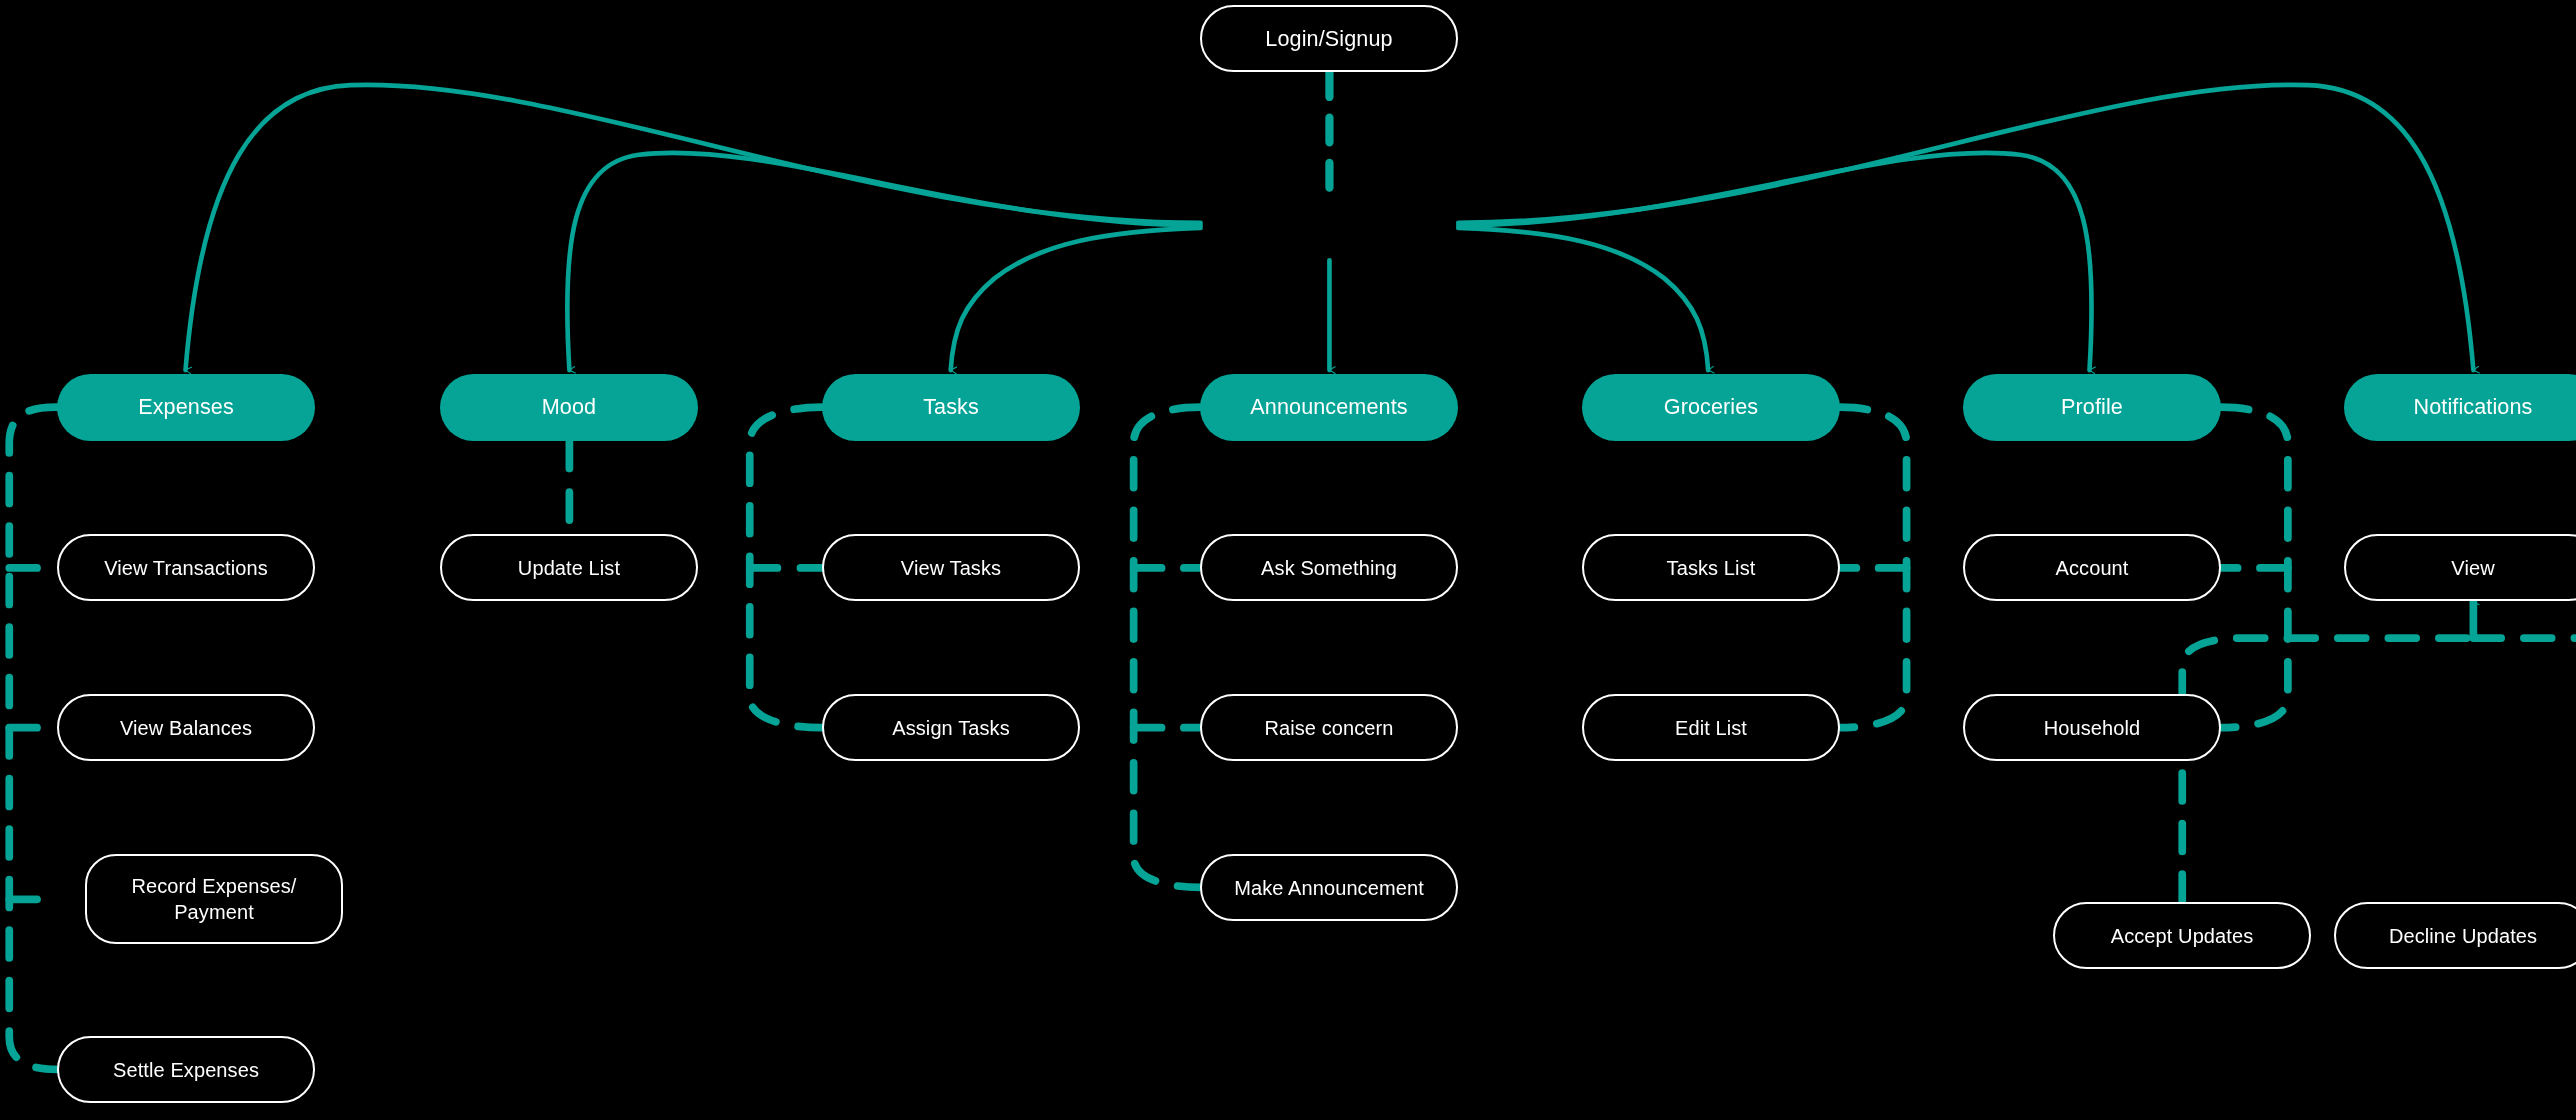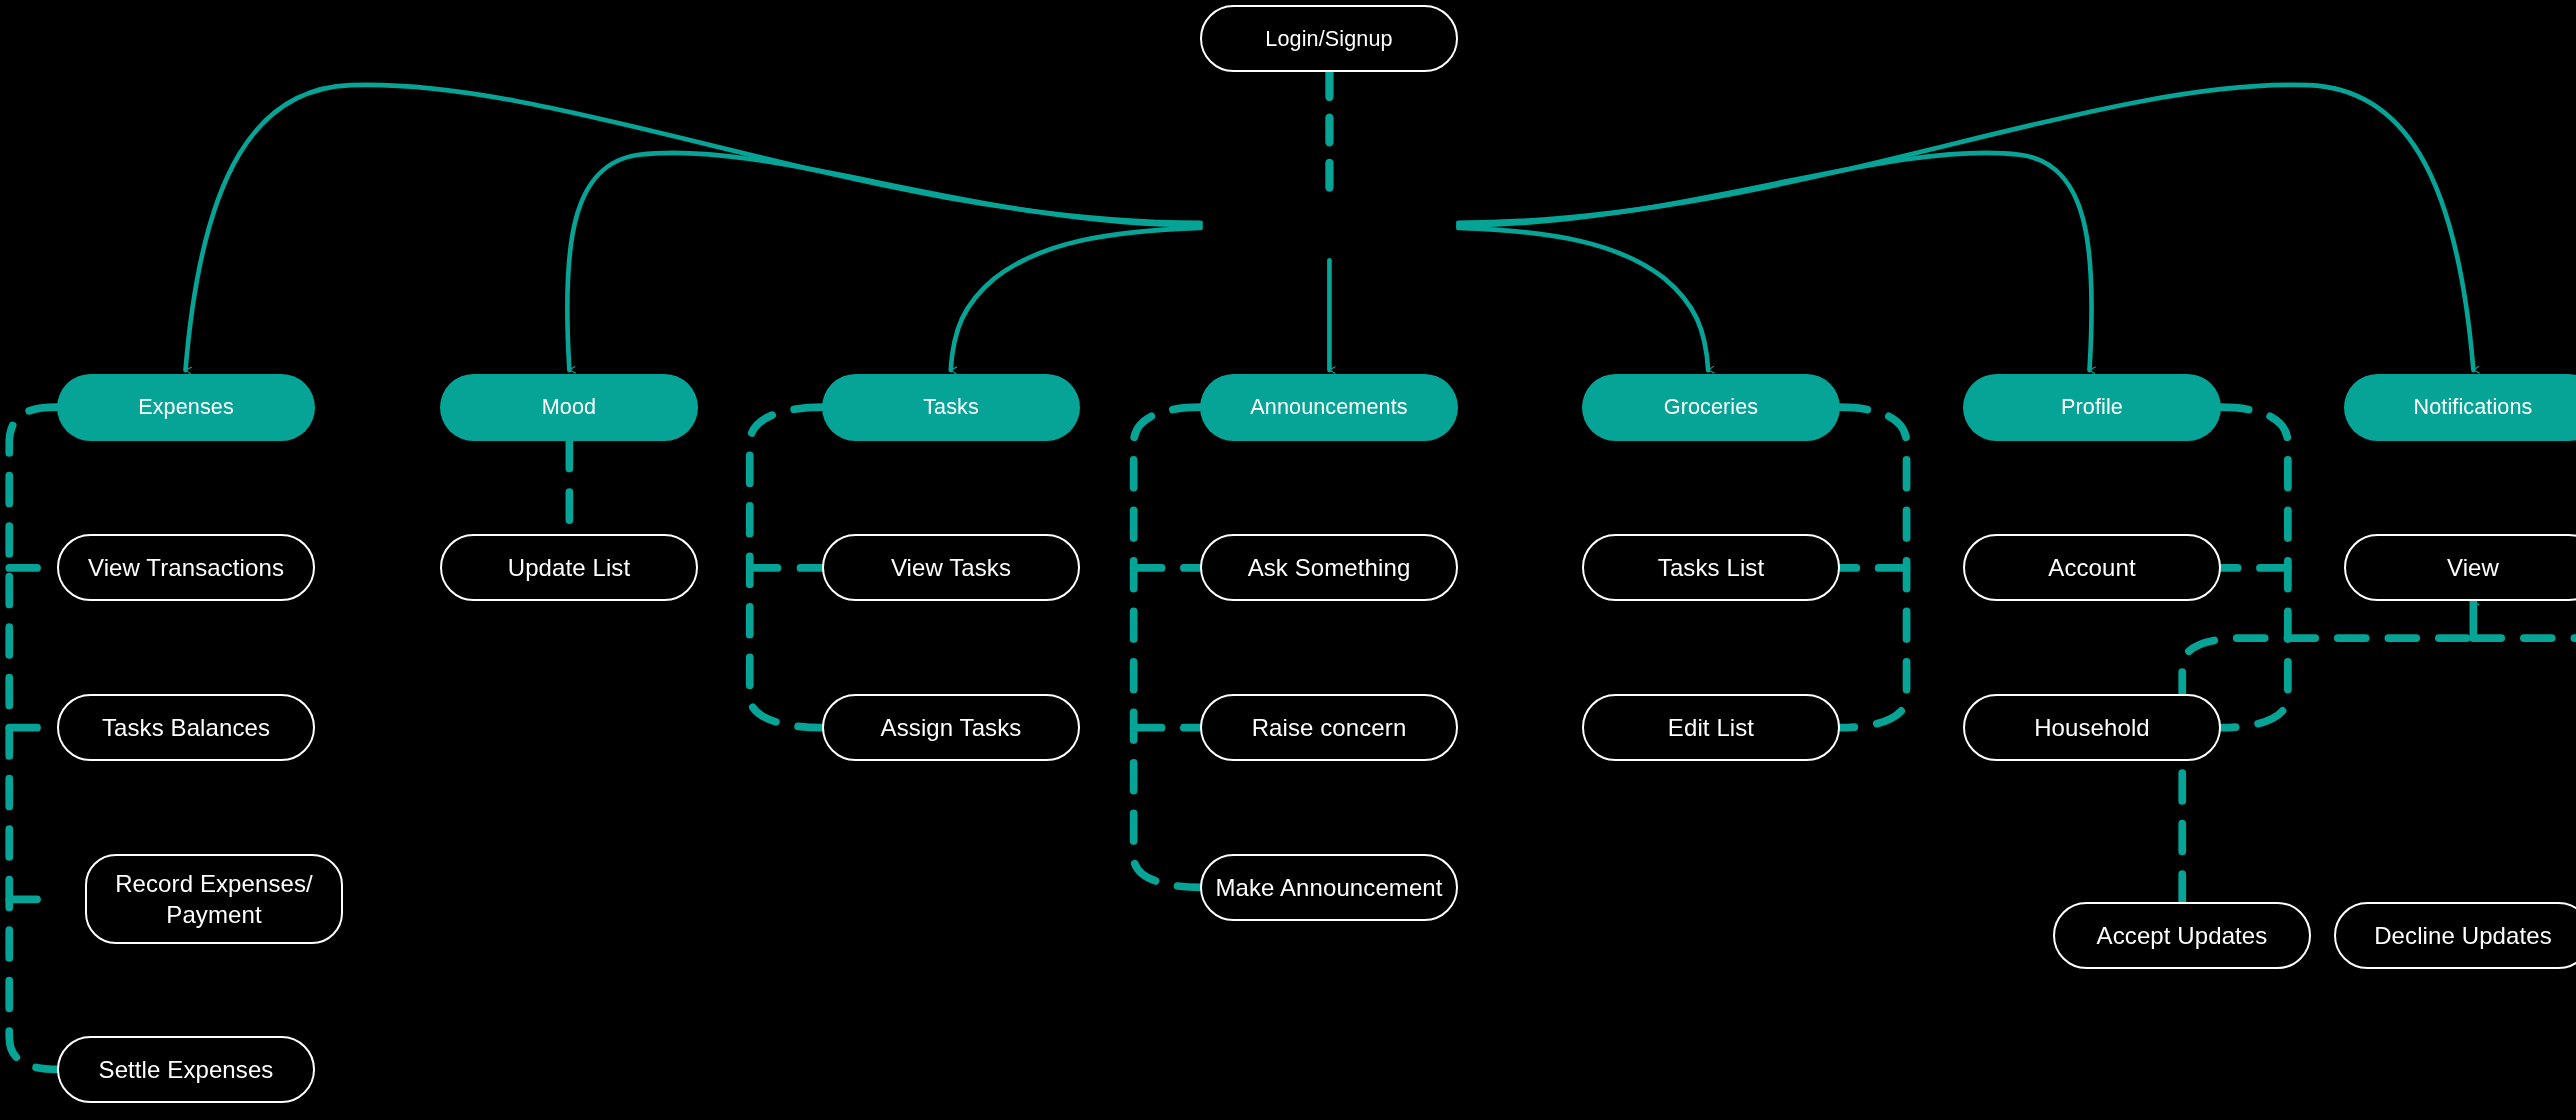--- a/index.html
+++ b/index.html
@@ -30,21 +30,21 @@
   .node.cat{
     background:#05A496;
     border:none;
     border-radius:515px;
     font-size:21.6px;
   }
   .node.leaf{
     background:#000;
     border:2.6px solid #ffffff;
     border-radius:35px;
-    font-size:24px;
+    font-size:20px;
   }
   .node.leaf.two-line{border-radius:31px;}
 </style>
 </head>
 <body style="background: rgb(0, 0, 0);">
 
 <div id="stage">
 
   <svg id="edges" viewBox="0 0 5168 2175" xmlns="http://www.w3.org/2000/svg">
     <defs>
@@ -107,21 +107,21 @@
 
   <div class="node cat" style="left: 57px; top: 374px; width: 258px; height: 67px;">Expenses</div>
   <div class="node cat" style="left: 440px; top: 374px; width: 258px; height: 67px;">Mood</div>
   <div class="node cat" style="left: 822px; top: 374px; width: 258px; height: 67px;">Tasks</div>
   <div class="node cat" style="left: 1200px; top: 374px; width: 258px; height: 67px;">Announcements</div>
   <div class="node cat" style="left: 1582px; top: 374px; width: 258px; height: 67px;">Groceries</div>
   <div class="node cat" style="left: 1963px; top: 374px; width: 258px; height: 67px;">Profile</div>
   <div class="node cat" style="left: 2344px; top: 374px; width: 258px; height: 67px;">Notifications</div>
 
   <div class="node leaf" style="left: 57px; top: 534px; width: 258px; height: 67px;">View Transactions</div>
-  <div class="node leaf" style="left: 57px; top: 694px; width: 258px; height: 67px;">Tasks Balances</div>
+  <div class="node leaf" style="left: 57px; top: 694px; width: 258px; height: 67px;">View Balances</div>
   <div class="node leaf two-line" style="left: 57px; top: 854px; width: 258px; height: 90px; margin-left: 28px;">Record Expenses/
 Payment</div>
   <div class="node leaf" style="left: 57px; top: 1036px; width: 258px; height: 67px;">Settle Expenses</div>
 
   <div class="node leaf" style="left: 440px; top: 534px; width: 258px; height: 67px;">Update List</div>
 
   <div class="node leaf" style="left: 822px; top: 534px; width: 258px; height: 67px;">View Tasks</div>
   <div class="node leaf" style="left: 822px; top: 694px; width: 258px; height: 67px;">Assign Tasks</div>
 
   <div class="node leaf" style="left: 1200px; top: 534px; width: 258px; height: 67px;">Ask Something</div>

